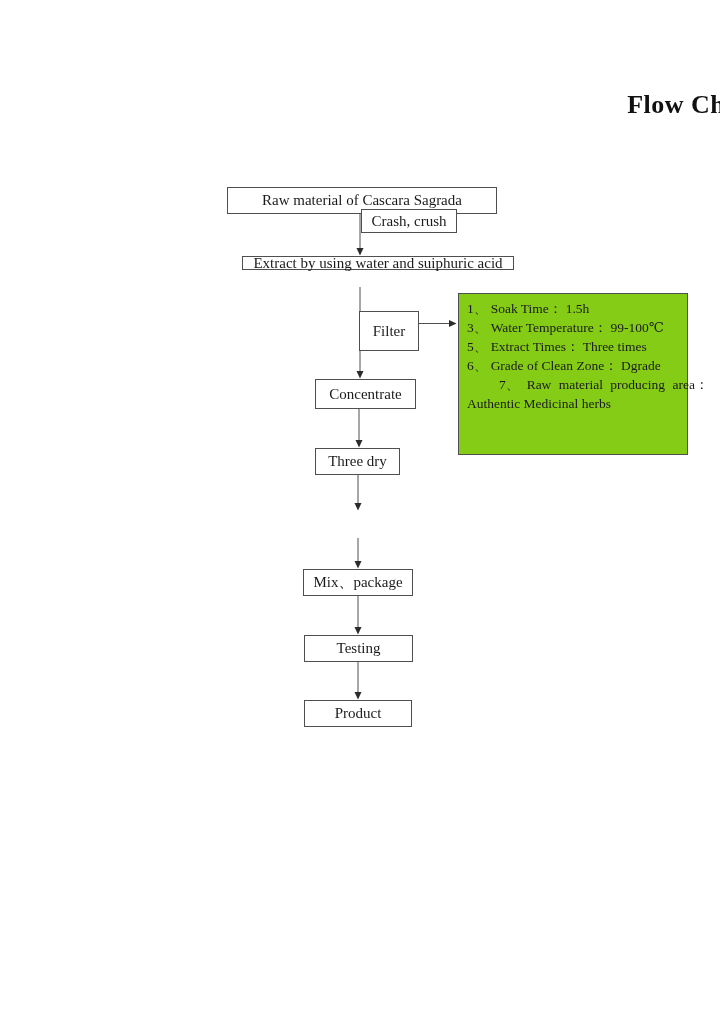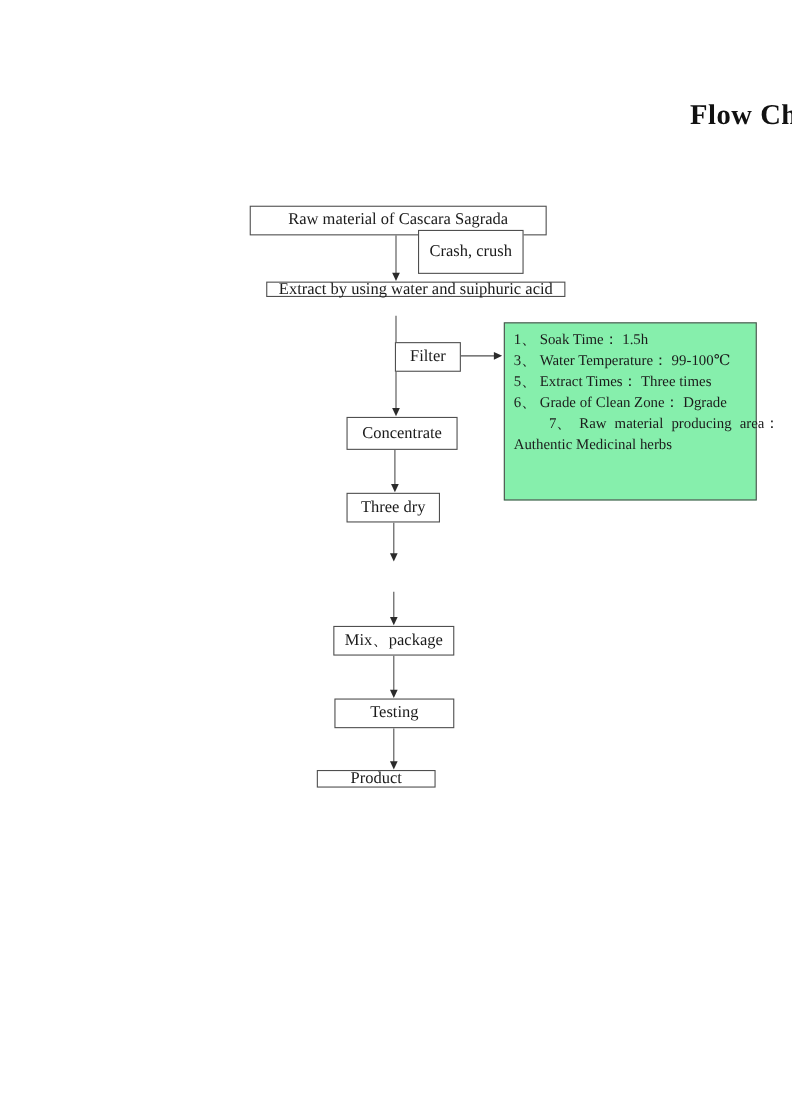--- a/index.html
+++ b/index.html
@@ -40,21 +40,21 @@
     line-height: 1.1;
     white-space: nowrap;
     z-index: 2;
   }
   .params {
     position: absolute;
     box-sizing: border-box;
     left: 458px; top: 293px;
     width: 230px; height: 162px;
     border: 1px solid #4f4f4f;
-    background: #86efac;
+    background: #84cc16;
     padding: 5px 6px 4px 8px;
     z-index: 2;
   }
   .param-line {
     font-size: 13.5px;
     line-height: 19px;
     white-space: nowrap;
     color: #1b1b1b;
   }
   .param-line.justified { word-spacing: 4px; margin-left: 32px; }
@@ -108,29 +108,29 @@
         <line x1="358" y1="662" x2="358" y2="693"></line>
         <polygon points="354.5,692 361.5,692 358,699.5" stroke="none"></polygon>
       </g>
     </g>
   </svg>
 
   <div class="node" style="left:227px; top:163px; width:270px; height:27px;margin-top:24px;">
     <span>Raw material of Cascara Sagrada</span>
   </div>
 
-  <div class="node" style="left:380px; top:209px; width:96px; height:40px;">
+  <div class="node" style="left:361px; top:209px; width:96px; height:24px;">
     <span>Crash, crush</span>
   </div>
 
   <div class="node" style="left:242px; top:256px; width:272px; height:14px;">
     <span>Extract by using water and suiphuric acid</span>
   </div>
 
-  <div class="node" style="left:359px; top:311px; width:60px; height:27px;">
+  <div class="node" style="left:359px; top:311px; width:60px; height:40px;">
     <span>Filter</span>
   </div>
 
   <div class="params">
     <div class="param-line">1、 Soak Time： 1.5h</div>
     <div class="param-line">3、 Water Temperature： 99-100℃</div>
     <div class="param-line">5、 Extract Times： Three times</div>
     <div class="param-line">6、 Grade of Clean Zone： Dgrade</div>
     <div class="param-line justified">7、 Raw material producing area：</div>
     <div class="param-line">Authentic Medicinal herbs</div>
@@ -146,17 +146,17 @@
 
 
   <div class="node" style="left:303px; top:569px; width:110px; height:27px;">
     <span>Mix、package</span>
   </div>
 
   <div class="node" style="left:304px; top:635px; width:109px; height:27px;">
     <span>Testing</span>
   </div>
 
-  <div class="node" style="left:288px; top:700px; width:108px; height:16px;">
+  <div class="node" style="left:304px; top:700px; width:108px; height:27px;">
     <span>Product</span>
   </div>
 
 </div>
 
 </body></html>

